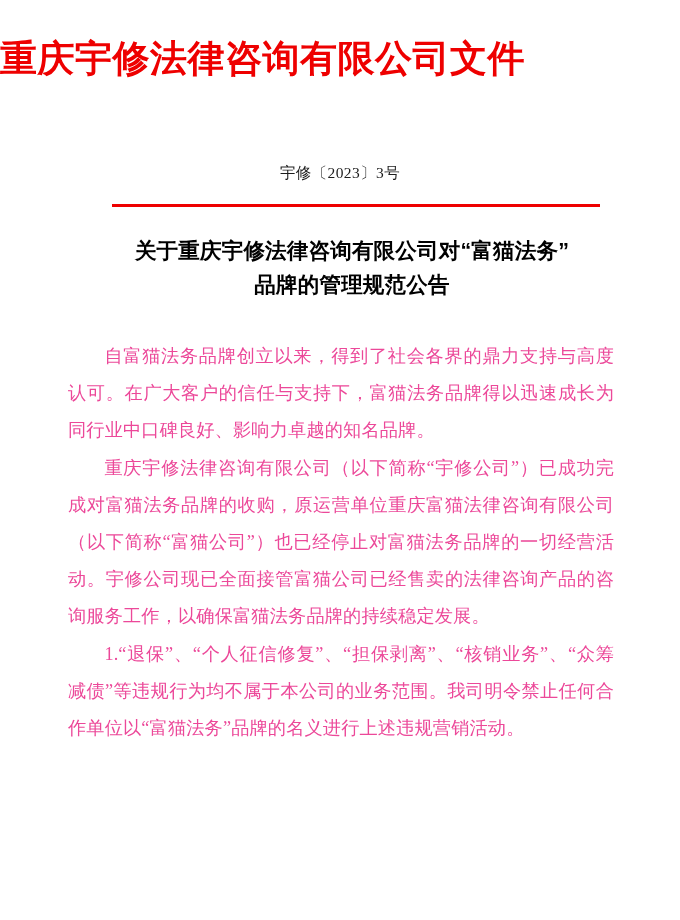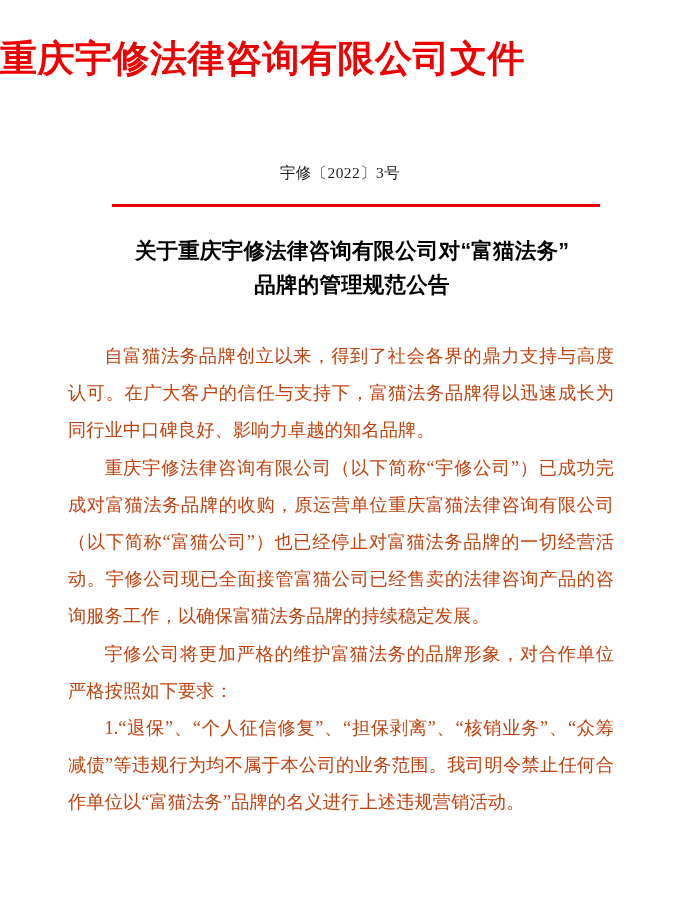--- a/index.html
+++ b/index.html
@@ -94,50 +94,49 @@
     position: absolute;
     top: 338px;
     left: 68px;
     width: 546px;
   }
   .para {
     margin: 0;
     font-family: "Liberation Serif", "DejaVu Serif", serif;
     font-size: 18.2px;
     line-height: 37.2px;
-    color: #c2410c;
+    color: #ec4899;
     text-align: justify;
     text-justify: inter-ideograph;
     text-indent: 2em;
     letter-spacing: 0.15px;
   }
   .para + .para {
     margin-top: 0;
   }
 </style>
 </head>
 <body>
 
 <div class="page">
 
   <div class="masthead">
     <div class="masthead-title">重庆宇修法律咨询有限公司文件</div>
   </div>
 
   <div class="doc-number-wrap">
-    <div class="doc-number">宇修〔2022〕3号</div>
+    <div class="doc-number">宇修〔2023〕3号</div>
   </div>
 
   <div class="red-rule"></div>
 
   <div class="doc-heading">
     <span class="hl">关于重庆宇修法律咨询有限公司对“富猫法务”</span>
     <span class="hl">品牌的管理规范公告</span>
   </div>
 
   <div class="body-block">
     <p class="para">自富猫法务品牌创立以来，得到了社会各界的鼎力支持与高度认可。在广大客户的信任与支持下，富猫法务品牌得以迅速成长为同行业中口碑良好、影响力卓越的知名品牌。</p>
     <p class="para">重庆宇修法律咨询有限公司（以下简称“宇修公司”）已成功完成对富猫法务品牌的收购，原运营单位重庆富猫法律咨询有限公司（以下简称“富猫公司”）也已经停止对富猫法务品牌的一切经营活动。宇修公司现已全面接管富猫公司已经售卖的法律咨询产品的咨询服务工作，以确保富猫法务品牌的持续稳定发展。</p>
-    <p class="para">宇修公司将更加严格的维护富猫法务的品牌形象，对合作单位严格按照如下要求：</p>
     <p class="para">1.“退保”、“个人征信修复”、“担保剥离”、“核销业务”、“众筹减债”等违规行为均不属于本公司的业务范围。我司明令禁止任何合作单位以“富猫法务”品牌的名义进行上述违规营销活动。</p>
   </div>
 
 </div>
 
 </body></html>

